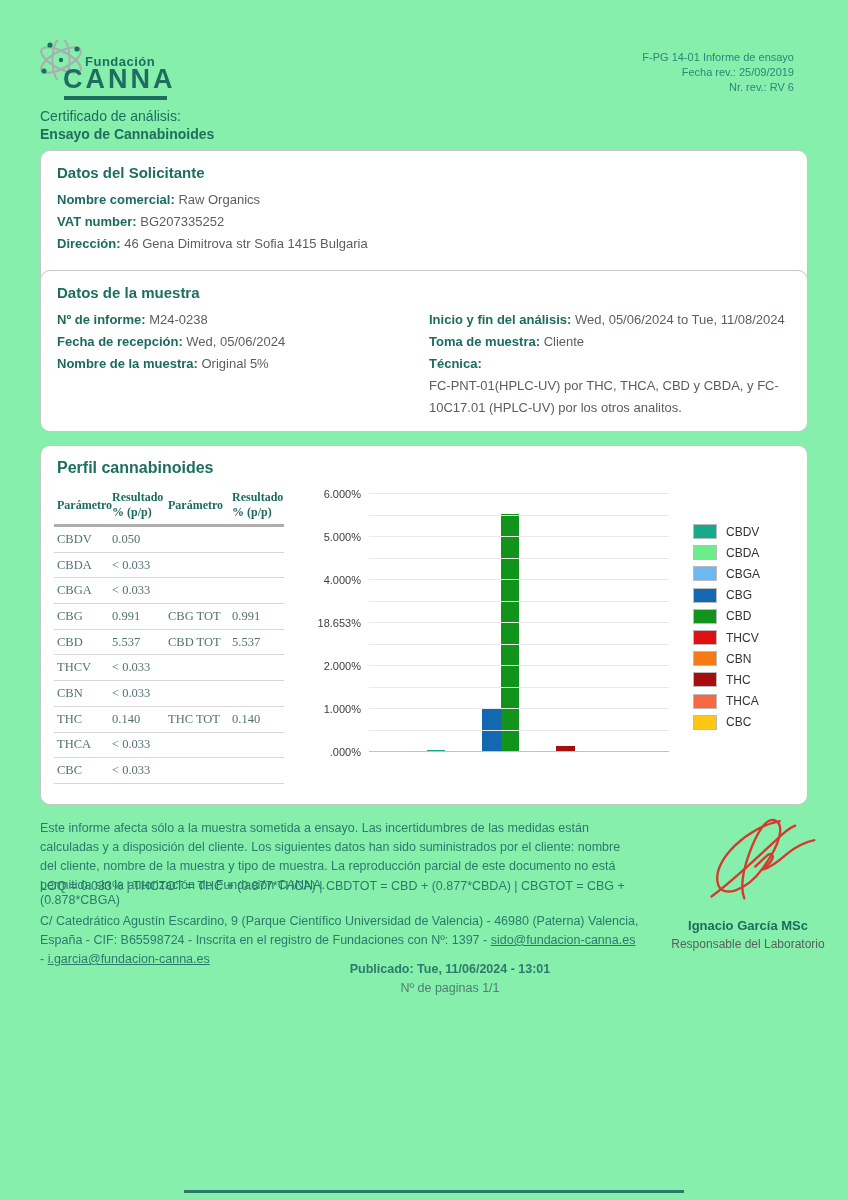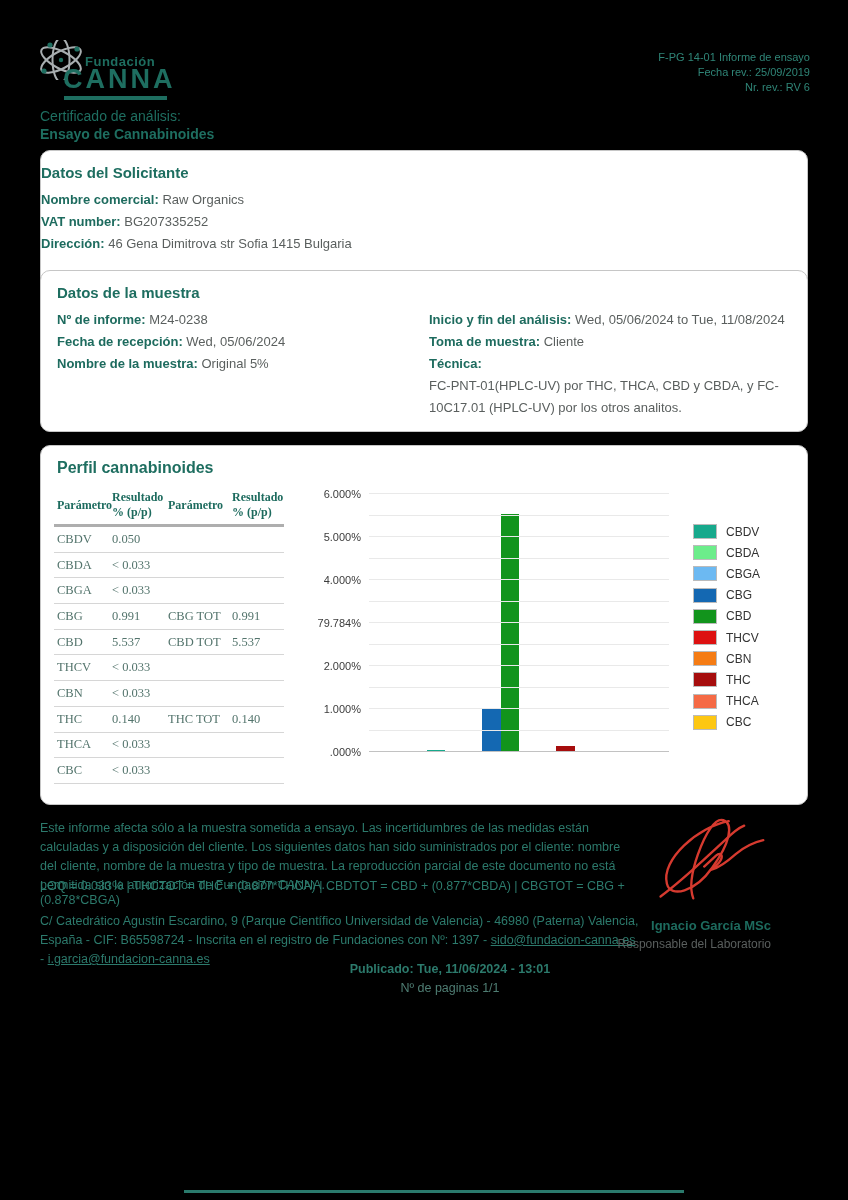--- a/index.html
+++ b/index.html
@@ -1,37 +1,37 @@
 <!DOCTYPE html>
 <html><head>
 <meta charset="utf-8">
 <style>
   * { margin:0; padding:0; box-sizing:border-box; }
   html,body { background:#fff; }
   body { font-family:"Liberation Sans","DejaVu Sans",sans-serif; }
-  .page { position:relative; width:848px; height:1200px; background:#000000; overflow:hidden; }
+  .page { position:relative; width:848px; height:1200px; background:#86efac; overflow:hidden; }
 
   
   .logo { position:absolute; left:36px; top:38px; width:230px; height:60px; }
   .atom { position:absolute; left:0; top:2px; }
   .brand-top { position:absolute; left:49px; top:16px; font-size:13px; font-weight:bold; color:#1e6e60; letter-spacing:0.5px; }
   .brand-main { position:absolute; left:27px; top:26px; font-size:27px; font-weight:bold; color:#1e6e60; letter-spacing:3px; }
   .brand-underline { position:absolute; left:28px; top:58px; width:103px; height:4px; background:#1e6e60; }
-  .doc-ref { position:absolute; right:38px; top:50px; text-align:right; font-size:11px; line-height:15px; color:#2f8577; }
+  .doc-ref { position:absolute; right:54px; top:50px; text-align:right; font-size:11px; line-height:15px; color:#2f8577; }
   .cert { position:absolute; left:40px; top:107px; font-size:14px; line-height:18px; color:#1e6e60; }
   .cert .b { font-weight:bold; }
 
   
   .box { position:absolute; left:40px; width:768px; border:1.5px solid #c6c6c6; border-radius:10px; background:#fff; }
   .box-title { font-size:15px; font-weight:bold; color:#1e6e60; }
   .kv { font-size:13px; line-height:22px; white-space:nowrap; }
   .kv-label { font-weight:bold; color:#1d6b5e; }
   .kv-value { color:#5a5f5e; }
   .kv .plain { color:#5a5f5e; white-space:normal; }
-  #box1 { top:150px; height:136px; padding:13px 0; }
+  #box1 { top:150px; height:136px; padding:13px 16px; }
   #box1 .box-title { margin-bottom:8px; }
   #box2 { top:270px; height:162px; padding:13px 16px; }
   #box2 .box-title { margin-bottom:8px; }
   .cols { display:flex; }
   .col-l { width:372px; }
   .col-r { width:360px; }
   .col-r .wrapline { white-space:normal; line-height:22px; }
   .tipo { margin-top:22px; }
 
   
@@ -58,21 +58,21 @@
   .legend { position:absolute; left:394px; top:27px; }
   .leg-item { display:flex; align-items:center; height:21.2px; }
   .leg-swatch { width:24px; height:15px; margin-right:9px; border:0.5px solid #bbb; }
   .leg-label { font-size:12px; color:#333; }
 
   
   .note1 { position:absolute; left:40px; top:819px; width:600px; font-size:12.5px; line-height:19px; color:#2c7a6c; }
   .loq { position:absolute; left:40px; top:879px; width:620px; font-size:12.5px; color:#2c7a6c; }
   .address { position:absolute; left:40px; top:912px; width:600px; font-size:12.5px; line-height:19px; color:#2c7a6c; }
   .address a { color:#2c7a6c; text-decoration:underline; }
-  .sig-block { position:absolute; left:591px; top:812px; width:180px; text-align:right; }
+  .sig-block { position:absolute; left:658px; top:812px; width:180px; text-align:center; }
   .sig-svg { margin-left:18px; }
   .sig-name { font-size:13px; font-weight:bold; color:#1d6b5e; margin-top:2px; }
   .sig-role { font-size:12px; color:#5a5f5e; margin-top:4px; }
   .published { position:absolute; left:82px; top:962px; width:736px; text-align:center; font-size:12.5px; color:#2c7a6c; }
   .published .b { font-weight:bold; }
   .published .pg { margin-top:5px; color:#4f7d73; }
   .bottom-rule { position:absolute; left:184px; top:1190px; width:500px; height:3px; background:#2a7a6c; }
 </style>
 </head>
 <body>
@@ -211,21 +211,21 @@
           <div class="c2"></div>
           <div class="c3"></div>
         </div>
       </div>
 
     <div class="chart">
       <div class="ylabels" id="ylabels">
           <div class="ylab" style="top: 258px;">.000%</div>
           <div class="ylab" style="top: 215px;">1.000%</div>
           <div class="ylab" style="top: 172px;">2.000%</div>
-          <div class="ylab" style="top: 129px;">79.784%</div>
+          <div class="ylab" style="top: 129px;">18.653%</div>
           <div class="ylab" style="top: 86px;">4.000%</div>
           <div class="ylab" style="top: 43px;">5.000%</div>
           <div class="ylab" style="top: 0px;">6.000%</div>
         </div>
       <div class="plot" id="plot">
         <div class="bars" id="bars">
             <div class="bar" style="height: 2px; background: rgb(23, 169, 140);"></div>
             <div class="bar" style="height: 1px; background: rgb(108, 237, 139);"></div>
             <div class="bar" style="height: 1px; background: rgb(108, 185, 242);"></div>
             <div class="bar" style="height: 43px; background: rgb(20, 104, 178);"></div>

